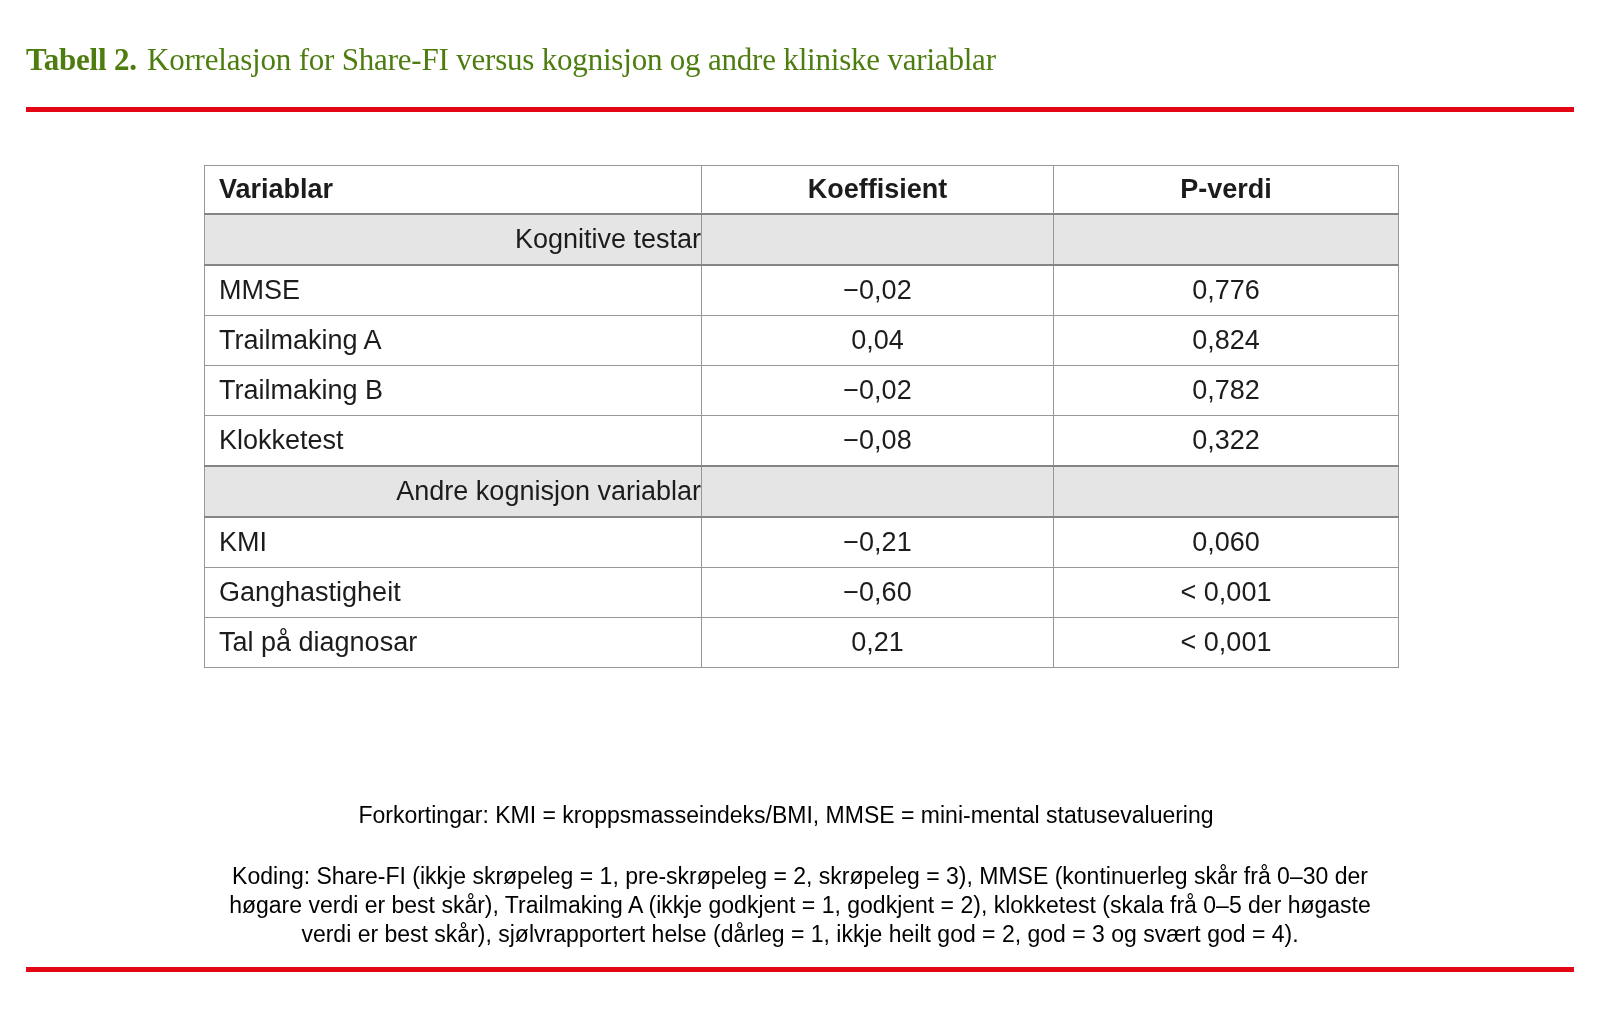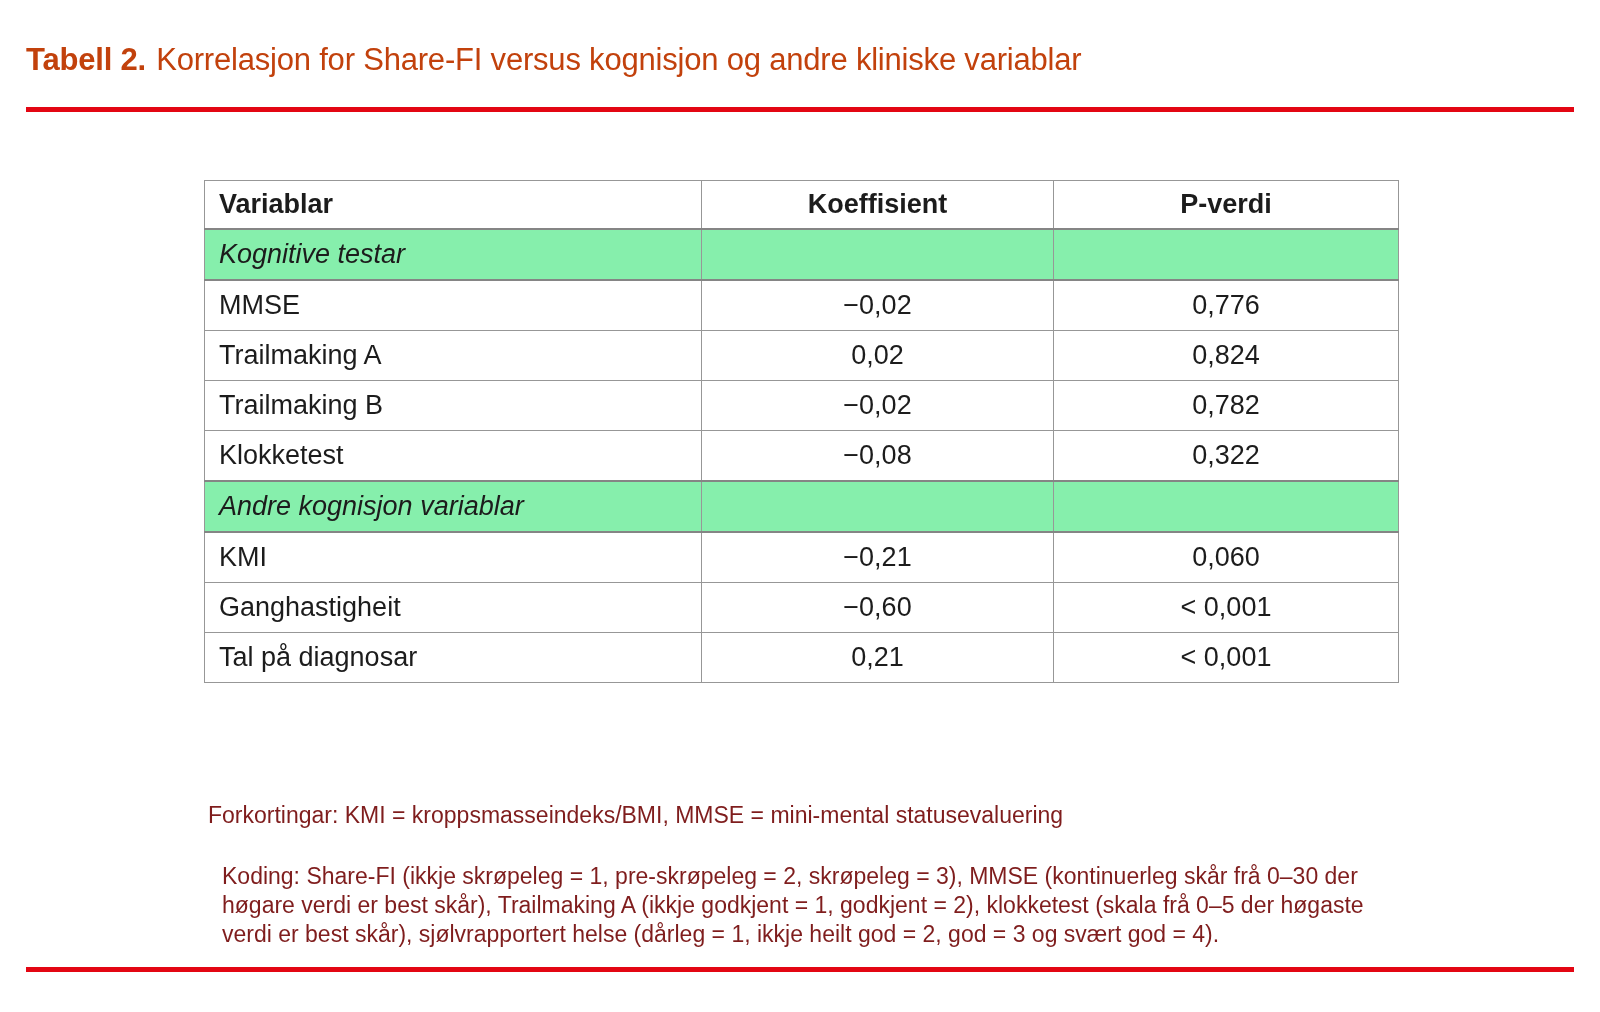--- a/index.html
+++ b/index.html
@@ -13,22 +13,23 @@
     overflow: hidden;
   }
   .figure-title {
     position: absolute;
     left: 26px;
     top: 42px;
     margin: 0;
     font-size: 31px;
     font-weight: 400;
     letter-spacing: -0.2px;
-    color: #c2410c;
+    color: #4d7c0f;
     white-space: nowrap;
+    font-family: Liberation Serif, serif;
   }
   .figure-title .title-label { font-weight: 700; }
   .figure-title .title-caption { margin-left: 0.33em; }
   .rule {
     position: absolute;
     left: 26px;
     width: 1548px;
     height: 5px;
   }
   .rule-top { top: 107px; }
@@ -49,37 +50,38 @@
   table.corr th, table.corr td {
     border: 1px solid #979797;
     padding: 0 0 0 14px;
     text-align: left;
     vertical-align: middle;
     height: 49px;
     font-weight: 400;
     overflow: hidden;
     white-space: nowrap;
   }
-  table.corr { border: 1px solid #7a7a7a; margin-top: 15px; }
+  table.corr { border: 1px solid #7a7a7a; }
   table.corr thead th { font-weight: 700; height: 47px; border-bottom: 2px solid #858585; }
   table.corr th.num, table.corr td.num { text-align: center; padding: 0; }
   table.corr tr.section td {
-    background: #86efac;
-    font-style: italic;
+    background: #e5e5e5;
     border-top: 2px solid #858585;
     border-bottom: 2px solid #858585;
+    text-align: right;
   }
   .footnote {
     position: absolute;
-    left: 208px;
+    left: 188px;
     width: 1196px;
     margin: 0;
     font-size: 23px;
     line-height: 29px;
-    color: #7f1d1d;
+    color: #000000;
+    text-align: center;
   }
   .footnote-abbr { top: 801px; }
   .footnote-coding { top: 862px; margin-left: 14px; }
 </style>
 </head>
 <body>
 
 <div class="page">
 
   <h1 class="figure-title">
@@ -107,21 +109,21 @@
           <td class="num"></td>
           <td class="num"></td>
         </tr>
         <tr>
           <td>MMSE</td>
           <td class="num">−0,02</td>
           <td class="num">0,776</td>
         </tr>
         <tr>
           <td>Trailmaking A</td>
-          <td class="num">0,02</td>
+          <td class="num">0,04</td>
           <td class="num">0,824</td>
         </tr>
         <tr>
           <td>Trailmaking B</td>
           <td class="num">−0,02</td>
           <td class="num">0,782</td>
         </tr>
         <tr>
           <td>Klokketest</td>
           <td class="num">−0,08</td>

